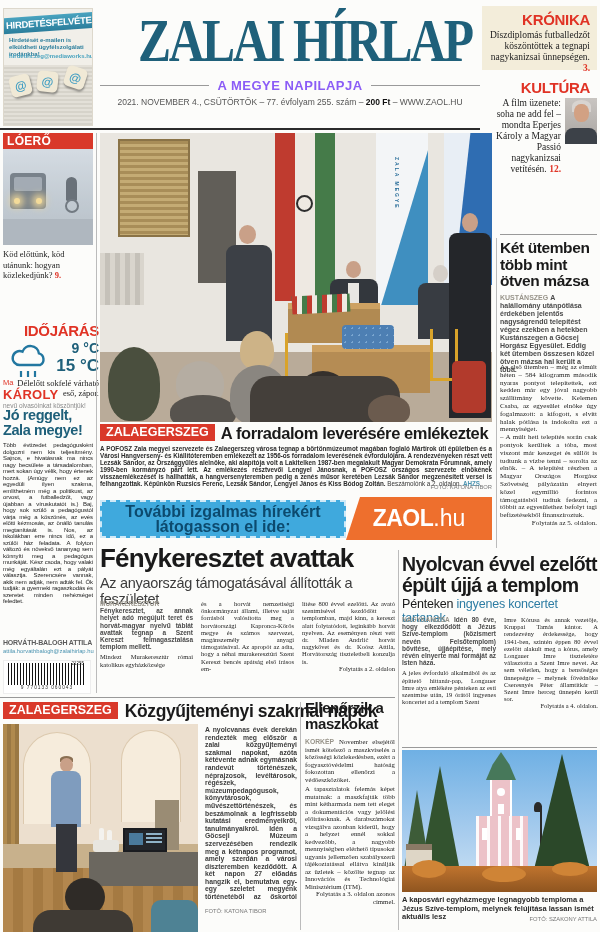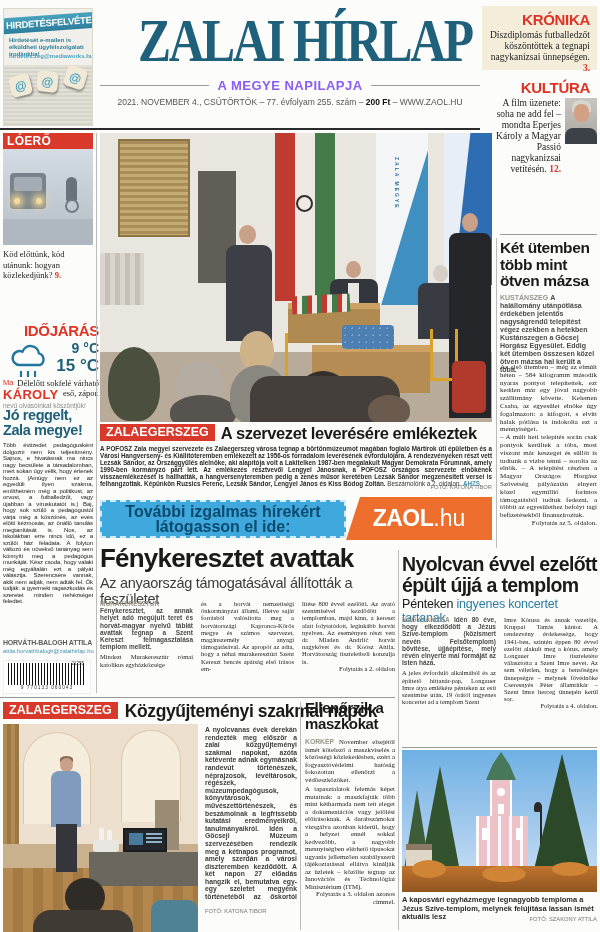--- a/index.html
+++ b/index.html
@@ -356,21 +356,21 @@
     <div class="aud" style="left:140px; top:198px; width:34px; height:38px; background:#cdb387;"></div>
     <div class="aud" style="left:130px; top:232px; width:58px; height:60px; background:#8a8680;"></div>
     <div class="aud" style="left:196px; top:238px; width:54px; height:50px; background:#35302c;"></div>
     <div class="mp-shoulders"></div>
     <div class="aud" style="left:268px; top:262px; width:42px; height:30px; background:#6b5b4e;"></div>
     <div class="mp-redbag"></div>
   </div>
 
   <div class="abs cap-row">
     <div class="cap-label">ZALAEGERSZEG</div>
-    <div class="cap-head">A szervezet leverésére emlékeztek</div>
+    <div class="cap-head">A forradalom leverésére emlékeztek</div>
   </div>
   <div class="abs main-cap">
     <span>A POFOSZ Zala megyei szervezete és Zalaegerszeg városa tegnap a börtönmúzeumot magában foglaló Mártírok úti épületben és a Városi Hangverseny- és Kiállítóteremben emlékezett az 1956-os forradalom leverésének évfordulójára. A rendezvényeken részt vett Lezsák Sándor, az Országgyűlés alelnöke, aki alapítója volt a Lakitelken 1987-ben megalakult Magyar Demokrata Fórumnak, amely 1990-ben kormányzó párt lett. Az emlékezés résztvevői Lengyel Jánosnak, a POFOSZ országos szervezete elnökének visszaemlékezését is hallhatták, a hangversenyteremben pedig a zenés műsor keretében Lezsák Sándor megzenésített versei is felhangzottak. Képünkön Ruzsics Ferenc, Lezsák Sándor, Lengyel János és Kiss Bódog Zoltán. </span><span class="rep">Beszámolónk a 2. oldalon. </span><span class="ini">AHZS</span>
   </div>
   <div class="abs main-credit">FOTÓ: KATONA TIBOR</div>
 
   <div class="abs zaol-blue">
     <div class="l">További izgalmas hírekért</div>
     <div class="l">látogasson el ide:</div>
   </div>

